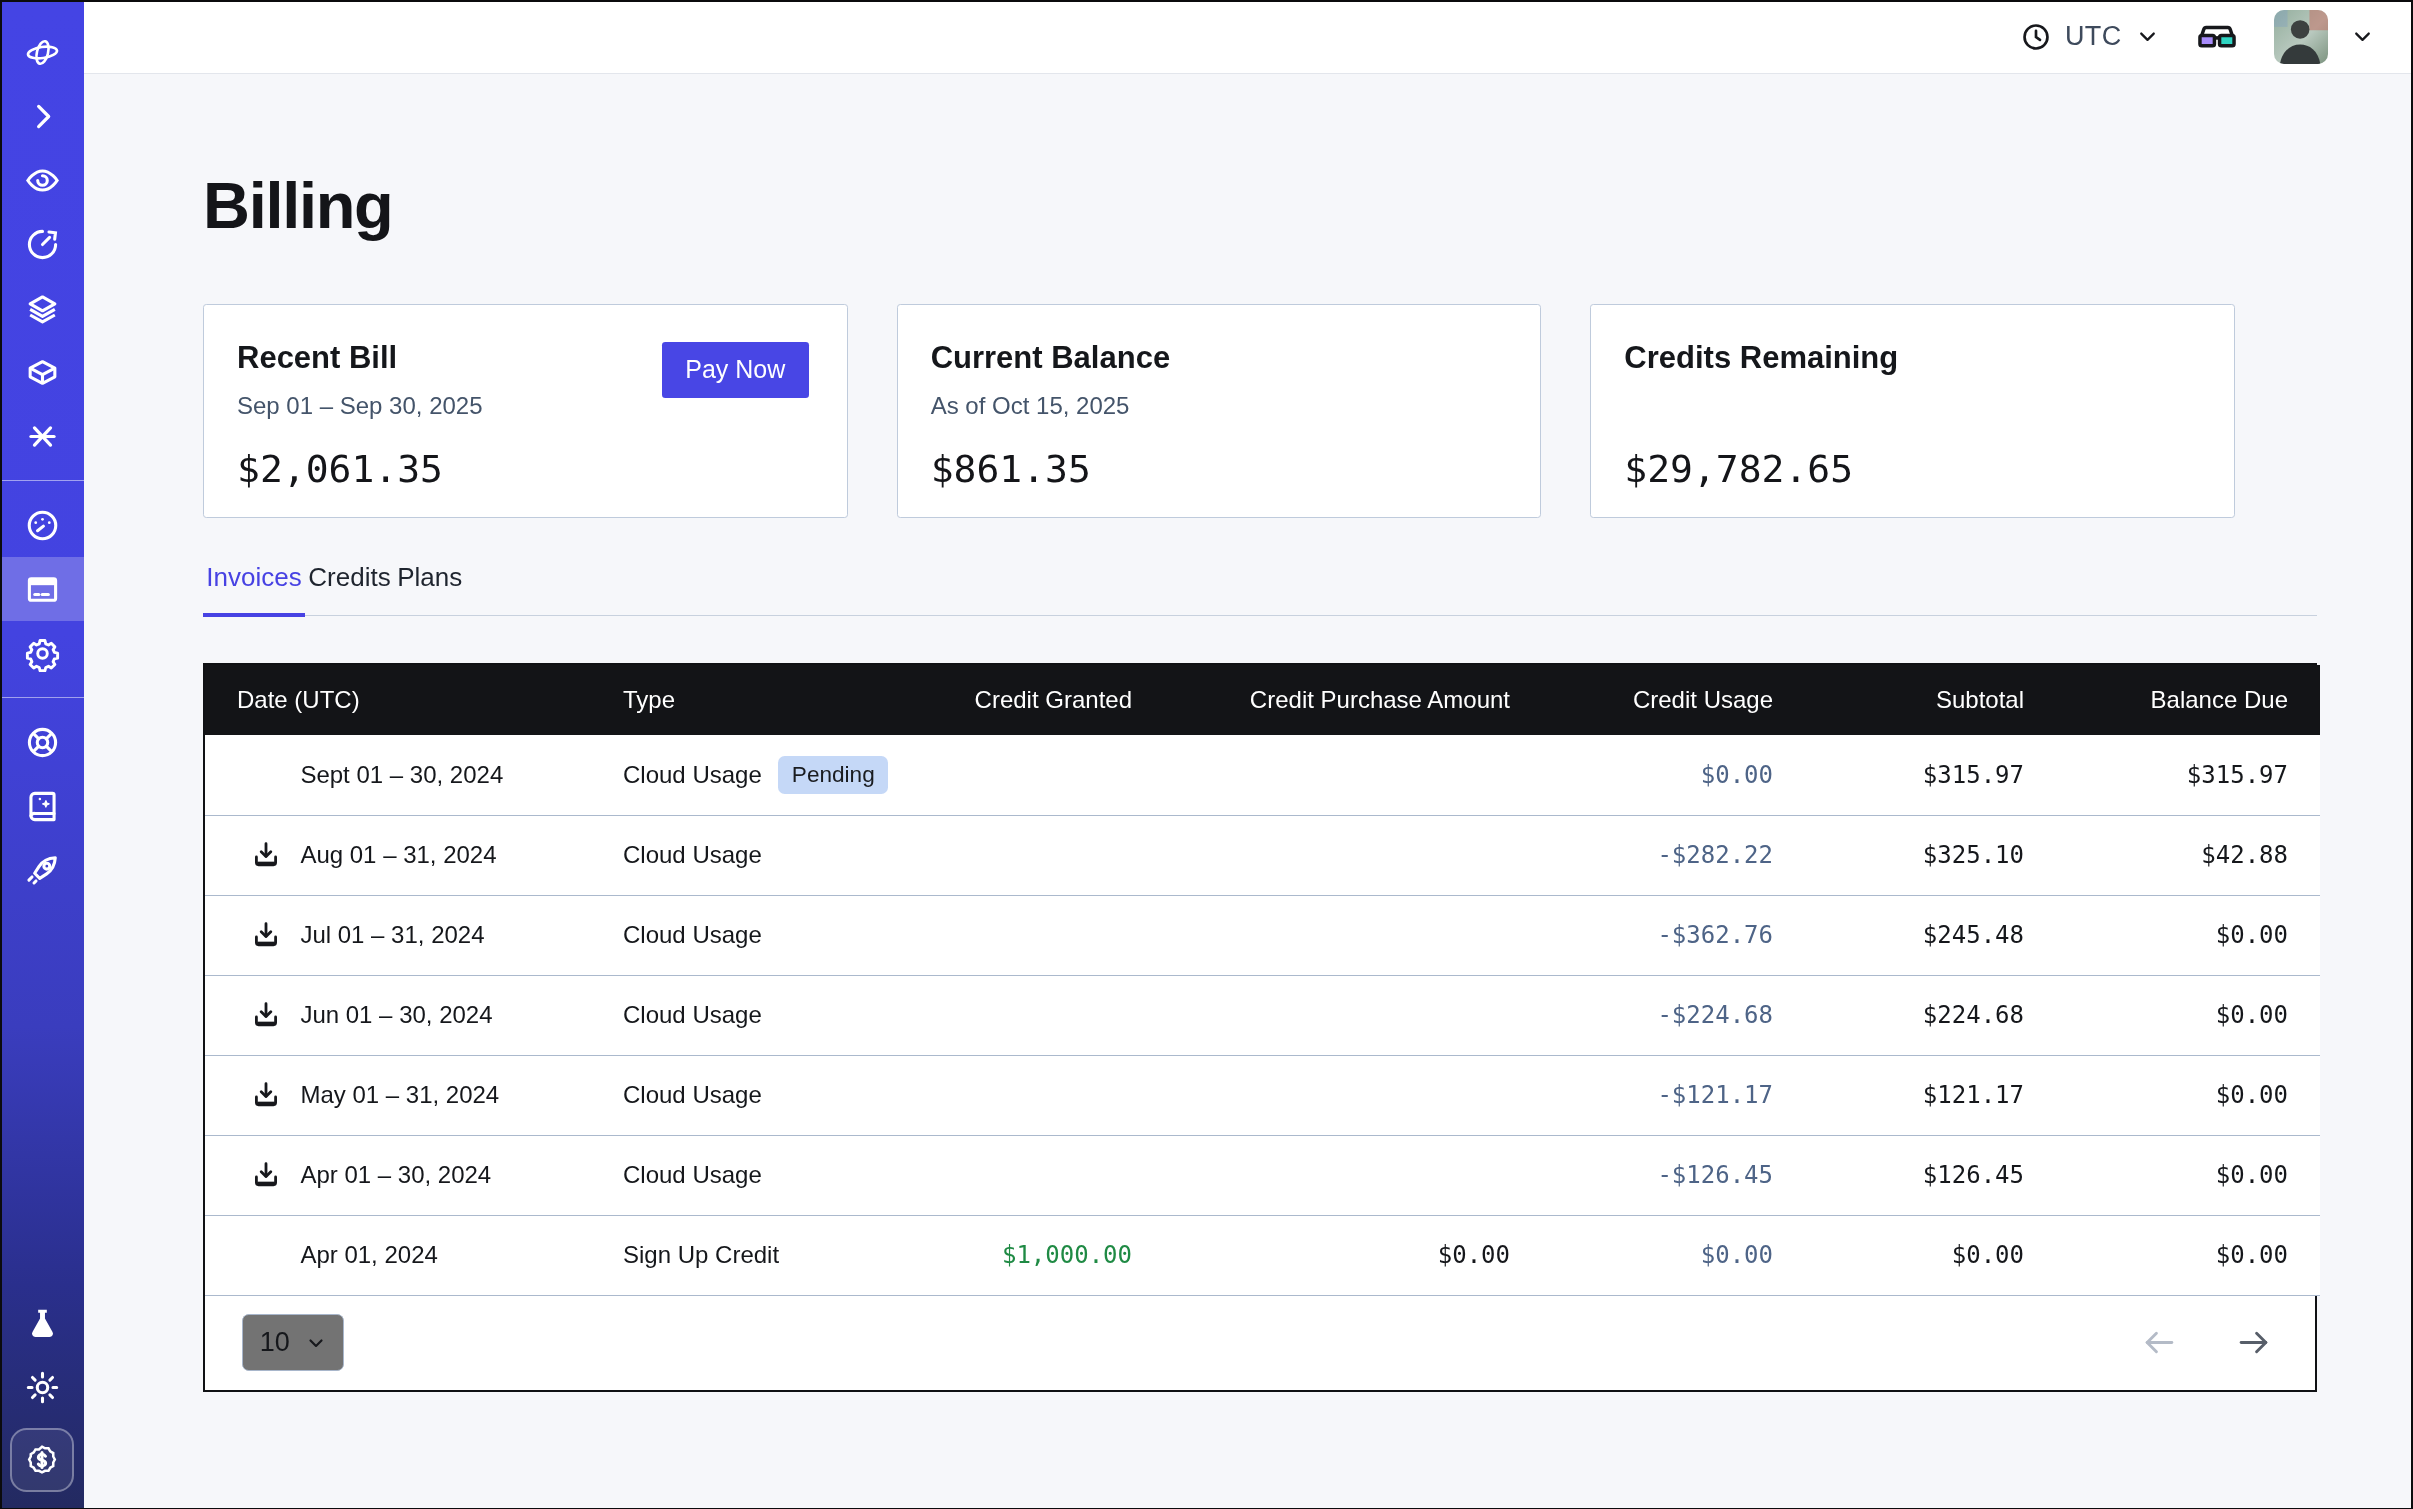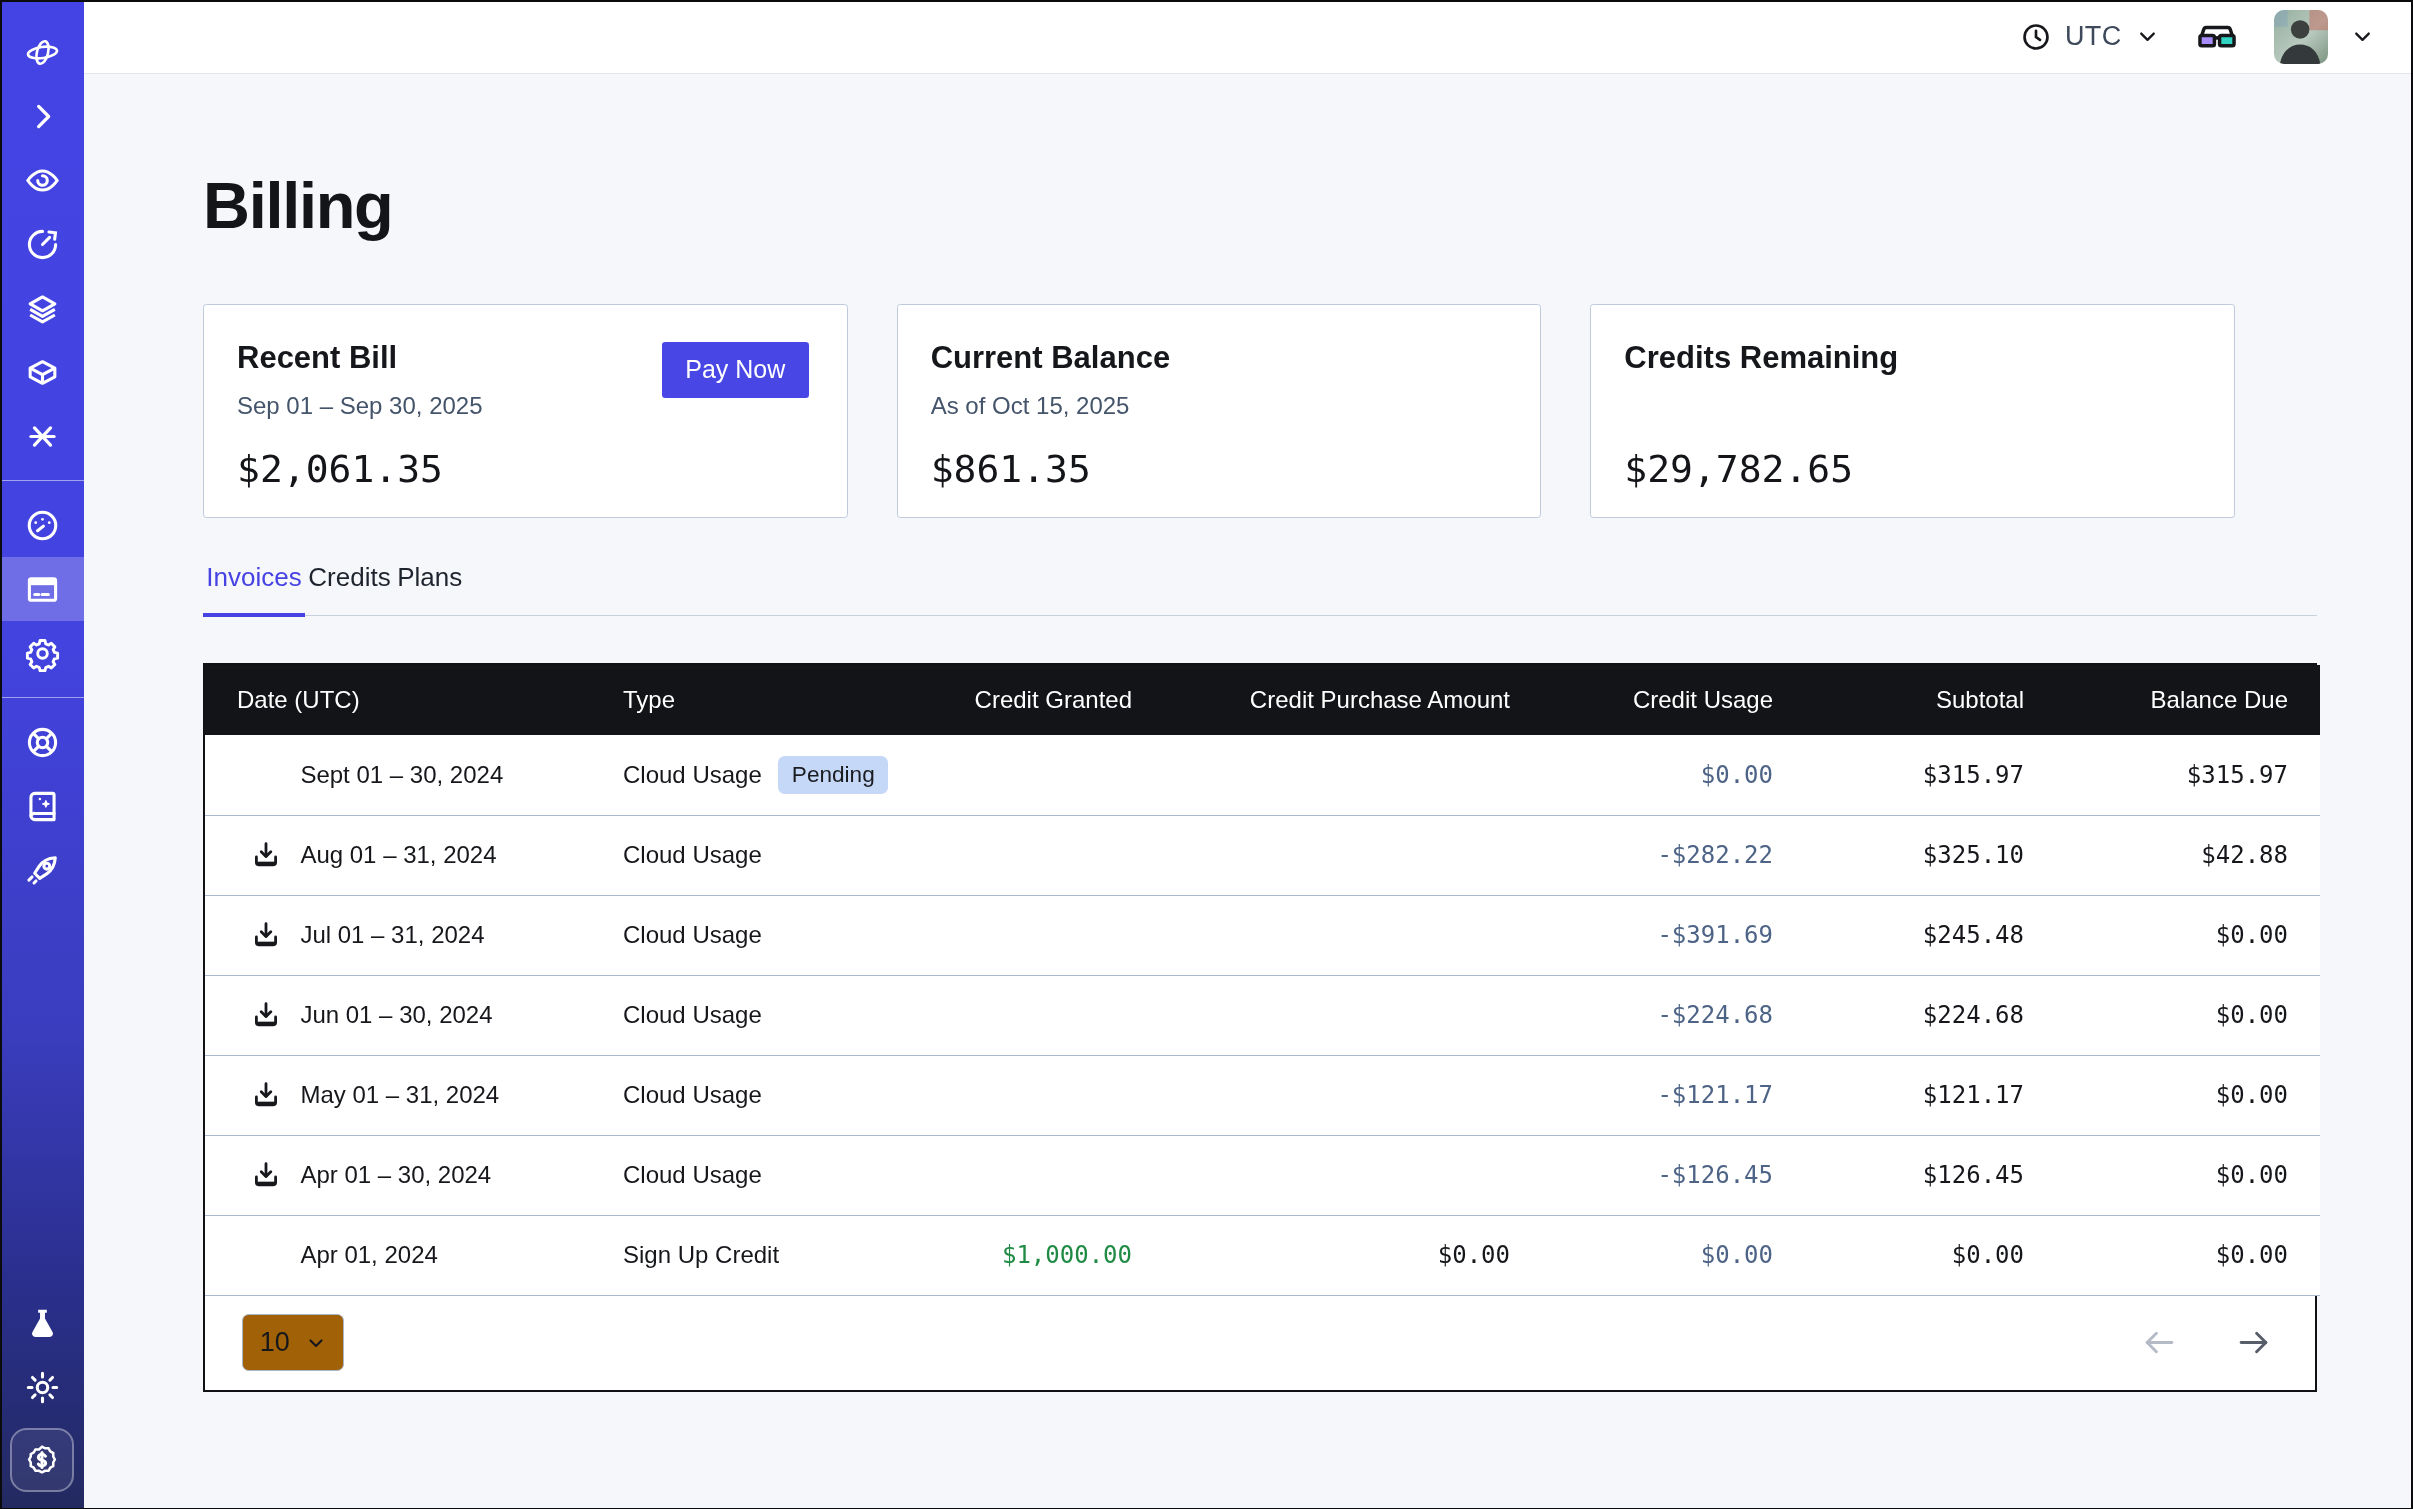--- a/index.html
+++ b/index.html
@@ -87,21 +87,21 @@
   .dl-btn.hidden { visibility:hidden; }
   .type-wrap { display:flex; align-items:center; gap:16.7px; }
   .badge { background:#C5D8F7; color:#1A1C20; font-size:22.6px; padding:5.9px 13.4px; border-radius:6.7px; display:inline-block; }
   .mono { font-family:"DejaVu Sans Mono",monospace; }
   td.usage { color:#4E6487; }
   td.green { color:#1F8A44; }
 
   .pagination { height:94px; display:flex; align-items:center; justify-content:space-between; padding:0 38px 0 37px; }
   .page-size {
     display:flex; align-items:center; gap:15px; border:1.7px solid #A8B6CB; border-radius:6.7px;
-    background:#a16207; padding:11.7px 16.7px; font-size:27px; cursor:pointer;
+    background:#737373; padding:11.7px 16.7px; font-size:27px; cursor:pointer;
   }
   .page-size svg { width:22px; height:22px; color:#17181C; }
   .nav-arrows { display:flex; gap:57px; margin-right:5px; }
   .arrow { background:none; border:none; padding:0; cursor:pointer; }
   .arrow svg { width:37px; height:37px; display:block; }
   .arrow.prev { color:#B4BBC7; }
   .arrow.next { color:#575E69; }
 </style>
 </head>
 <body>
@@ -394,21 +394,21 @@
       </div>
     </td>
     <td>
       <div class="type-wrap">
         <span class="type-text">Cloud Usage</span>
 
       </div>
     </td>
     <td class="ar mono c-granted"></td>
     <td class="ar mono c-purchase"></td>
-    <td class="ar mono usage c-usage">-$391.69</td>
+    <td class="ar mono usage c-usage">-$362.76</td>
     <td class="ar mono c-subtotal">$245.48</td>
     <td class="ar mono c-balance">$0.00</td>
   </tr>
 
   <tr>
     <td>
       <div class="date-wrap">
         <button class="dl-btn">
           <svg viewBox="0 0 24 24" fill="none" stroke="currentColor" stroke-width="2.1" stroke-linecap="round" stroke-linejoin="round">
             <path d="M12 3.5v9.5"></path>

